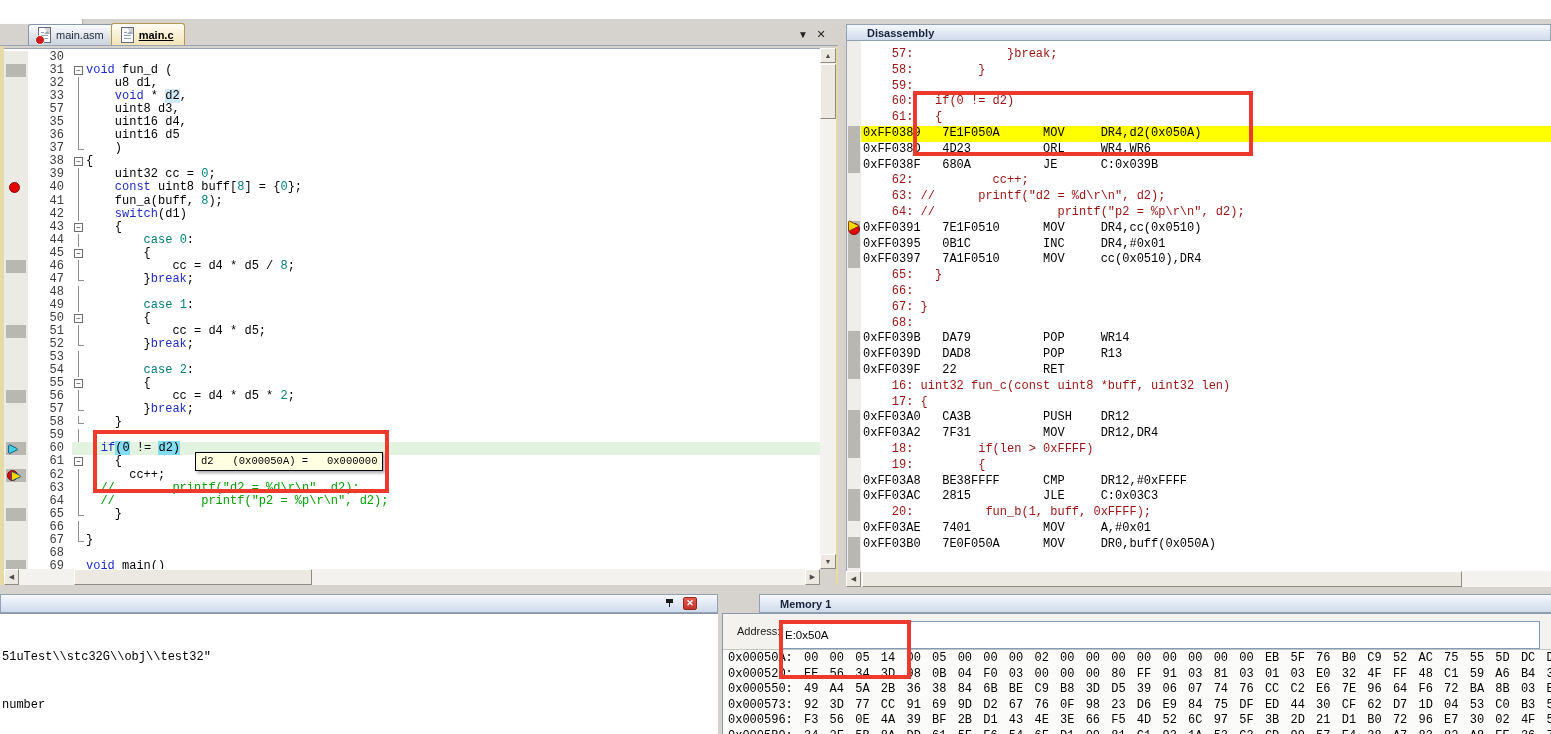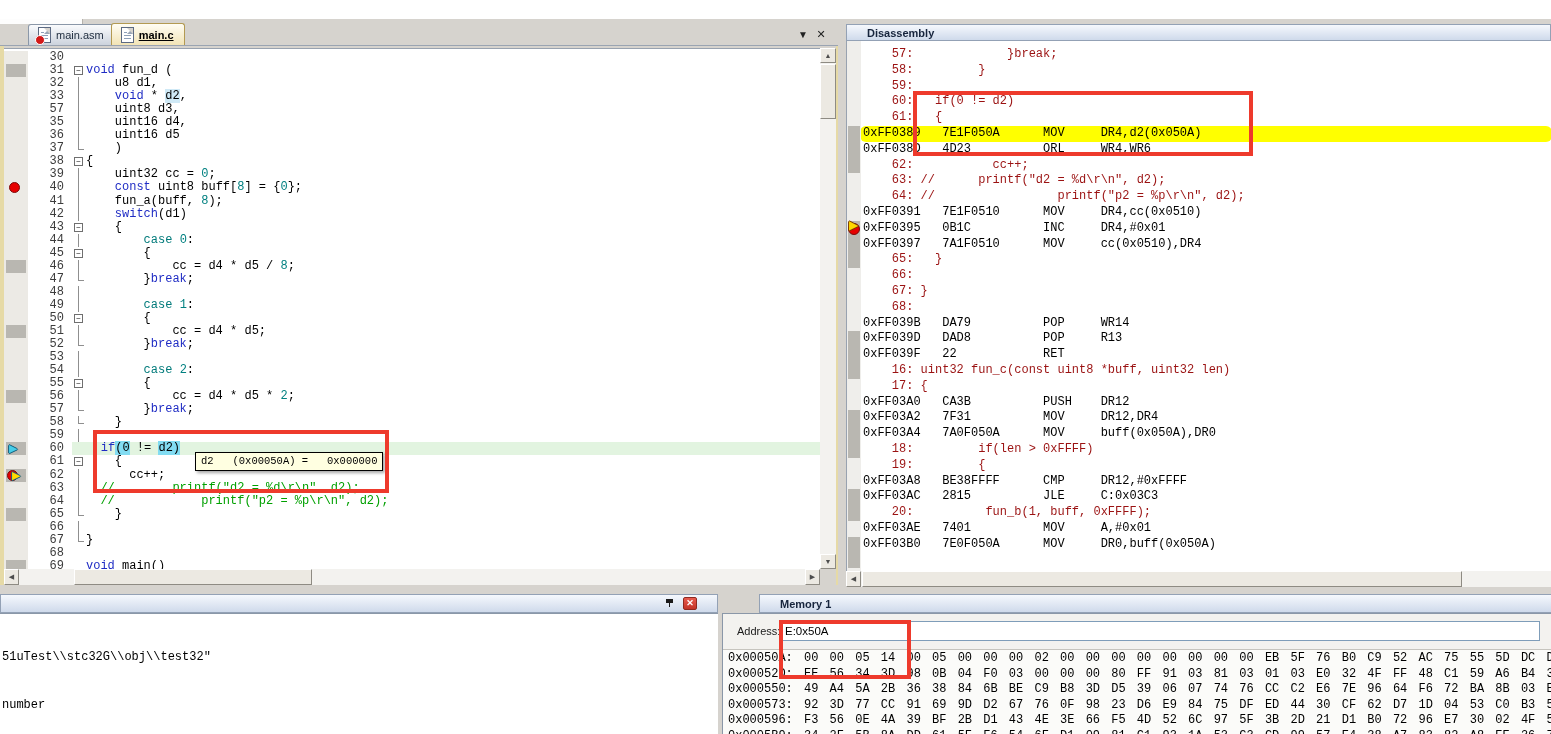--- a/index.html
+++ b/index.html
@@ -68,40 +68,40 @@
   #disbody{left:846px;top:22px;width:705px;height:530px;background:#fff;border-left:1px solid #98a2b0;overflow:hidden;}
   #disgutter{position:absolute;left:0;top:0;width:14px;height:100%;background:#efeeeb;}
   .dgblock{position:absolute;left:1px;width:12px;height:15.8px;background:#b9b7b1;}
   .dmark-circle{position:absolute;left:1px;width:12px;height:12px;border-radius:50%;
                 background:#e60000;border:1px solid #7c0a0a;box-sizing:border-box;z-index:3;}
   .dmark-arrow{position:absolute;left:2px;font:12px "DejaVu Sans",sans-serif;color:#ffd800;z-index:4;
                text-shadow:-1px 0 #7c3c00,1px 0 #7c3c00,0 -1px #7c3c00,0 1px #7c3c00;}
   #disrows{padding:6px 0 0 16px;}
   .dis-row{height:15.8px;line-height:15.8px;font:12px/15.8px "Liberation Mono",monospace;white-space:pre;}
   .dis-row.src{color:#9b1212;}
-  .dis-row.asm{color:#000;border-radius:6px;}
+  .dis-row.asm{color:#000;}
   .dis-row.hl{background:#ffff00;margin-left:-3px;padding-left:3px;}
   #dis-redrect{left:913px;top:72px;width:332px;height:57px;border:4px solid #ee3a2c;z-index:30;}
   #dis-hscroll{left:846px;top:552px;width:705px;height:16px;}
   
   #conhead{left:0;top:575px;width:718px;height:19px;}
   #conbody{left:0;top:594px;width:718px;height:140px;background:#fff;border-top:1px solid #8a97a8;overflow:hidden;}
   .con-line{position:absolute;left:2px;font:12px "Liberation Mono",monospace;white-space:pre;color:#000;}
   .pin{position:relative;width:11px;height:11px;}
   .pin::before{content:"";position:absolute;left:2px;top:1px;width:7px;height:4px;background:#1a1a1a;}
   .pin::after{content:"";position:absolute;left:5px;top:5px;width:1px;height:4px;background:#1a1a1a;}
   .xbtn{width:14px;height:13px;background:linear-gradient(#e85a4e,#c43428);border:1px solid #8f2920;border-radius:2px;
         color:#fff;font:bold 9px/11px "Liberation Sans",sans-serif;text-align:center;box-sizing:border-box;}
   
   #memhead{left:759px;top:575px;width:995px;height:19px;}
   #membody{left:722px;top:594px;width:829px;height:140px;background:#fbfbf9;border-top:1px solid #8a97a8;
            border-left:1px solid #8a97a8;overflow:hidden;box-sizing:border-box;}
   #addr-row{position:absolute;left:0;top:0;width:100%;height:35px;border-bottom:1px solid #c6c4be;background:#f3f2ef;}
   #addr-label{position:absolute;left:14px;top:11px;font:11px "Liberation Sans",sans-serif;color:#1a1a1a;}
-  .addr-input{position:absolute;left:57px;top:7px;width:760px;height:20px;border:1px solid #7f9db9;background:#fff;
+  .addr-input{position:absolute;left:57px;top:7px;width:760px;height:28px;border:1px solid #7f9db9;background:#fff;
               font:11.5px "Liberation Sans",sans-serif;padding:0 0 0 4px;box-sizing:border-box;}
   #memrows{position:absolute;left:0;top:37px;width:100%;}
   .mem-row{height:15.5px;line-height:15.5px;font:12px/15.5px "Liberation Mono",monospace;
            white-space:pre;word-spacing:4px;padding-left:5px;color:#000;}
   #mem-redrect{left:779px;top:601px;width:124px;height:51px;border:4px solid #ee3a2c;z-index:30;}
 </style>
 </head>
 <body>
 
 <div id="root">
@@ -218,38 +218,38 @@
         <div class="dgblock" style="top: 511.6px;"></div>
       </div>
     <div id="disrows">
         <div class="dis-row src">    57:             }break;</div>
         <div class="dis-row src">    58:         }</div>
         <div class="dis-row src">    59: </div>
         <div class="dis-row src">    60:   if(0 != d2)</div>
         <div class="dis-row src">    61:   {</div>
         <div class="dis-row asm hl">0xFF0389   7E1F050A      MOV     DR4,d2(0x050A)</div>
         <div class="dis-row asm">0xFF038D   4D23          ORL     WR4,WR6</div>
+        <div class="dis-row asm">0xFF038F   680A          JE      C:0x039B</div>
         <div class="dis-row src">    62:           cc++;</div>
         <div class="dis-row src">    63: //      printf("d2 = %d\r\n", d2);</div>
         <div class="dis-row src">    64: //                 printf("p2 = %p\r\n", d2);</div>
         <div class="dis-row asm">0xFF0391   7E1F0510      MOV     DR4,cc(0x0510)</div>
         <div class="dis-row asm">0xFF0395   0B1C          INC     DR4,#0x01</div>
         <div class="dis-row asm">0xFF0397   7A1F0510      MOV     cc(0x0510),DR4</div>
         <div class="dis-row src">    65:   }</div>
         <div class="dis-row src">    66: </div>
         <div class="dis-row src">    67: }</div>
         <div class="dis-row src">    68: </div>
         <div class="dis-row asm">0xFF039B   DA79          POP     WR14</div>
         <div class="dis-row asm">0xFF039D   DAD8          POP     R13</div>
         <div class="dis-row asm">0xFF039F   22            RET     </div>
         <div class="dis-row src">    16: uint32 fun_c(const uint8 *buff, uint32 len)</div>
         <div class="dis-row src">    17: {</div>
         <div class="dis-row asm">0xFF03A0   CA3B          PUSH    DR12</div>
         <div class="dis-row asm">0xFF03A2   7F31          MOV     DR12,DR4</div>
-        <div class="dis-row asm">0xFF03A4   7A0F050A      MOV     buff(0x050A),DR0</div>
         <div class="dis-row src">    18:         if(len &gt; 0xFFFF)</div>
         <div class="dis-row src">    19:         {</div>
         <div class="dis-row asm">0xFF03A8   BE38FFFF      CMP     DR12,#0xFFFF</div>
         <div class="dis-row asm">0xFF03AC   2815          JLE     C:0x03C3</div>
         <div class="dis-row src">    20:          fun_b(1, buff, 0xFFFF);</div>
         <div class="dis-row asm">0xFF03AE   7401          MOV     A,#0x01</div>
         <div class="dis-row asm">0xFF03B0   7E0F050A      MOV     DR0,buff(0x050A)</div>
       </div>
   </div>
   <div id="dis-redrect" class="abs"></div>

